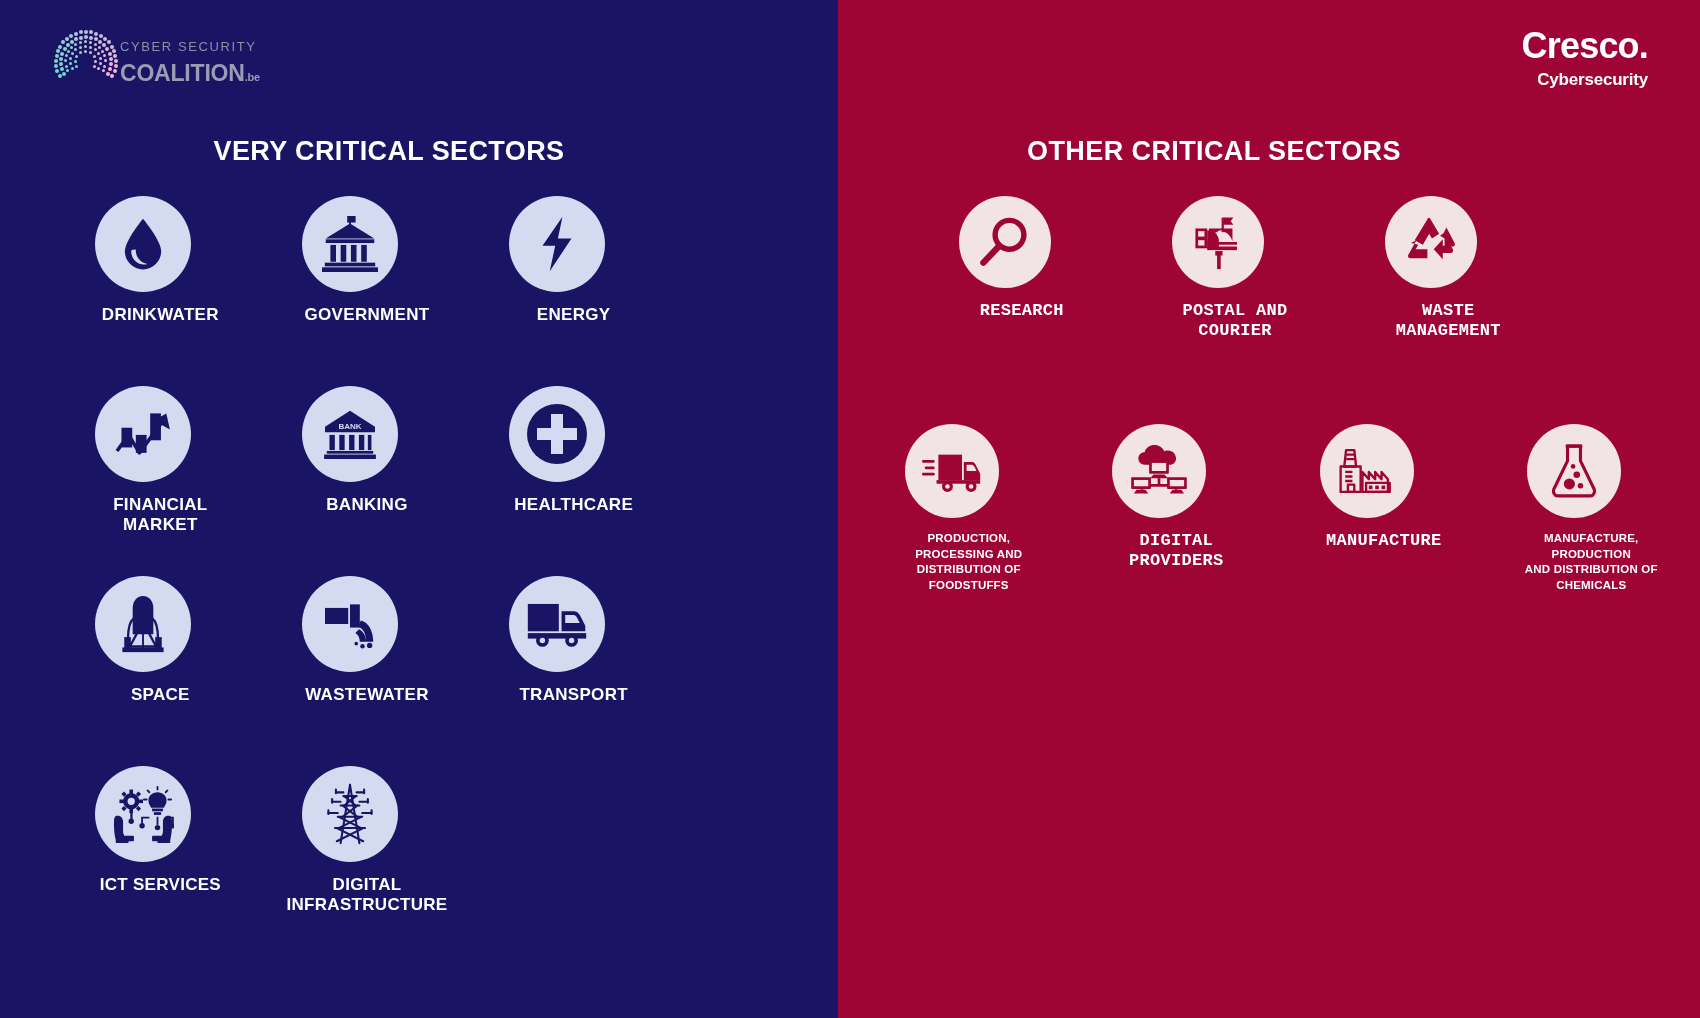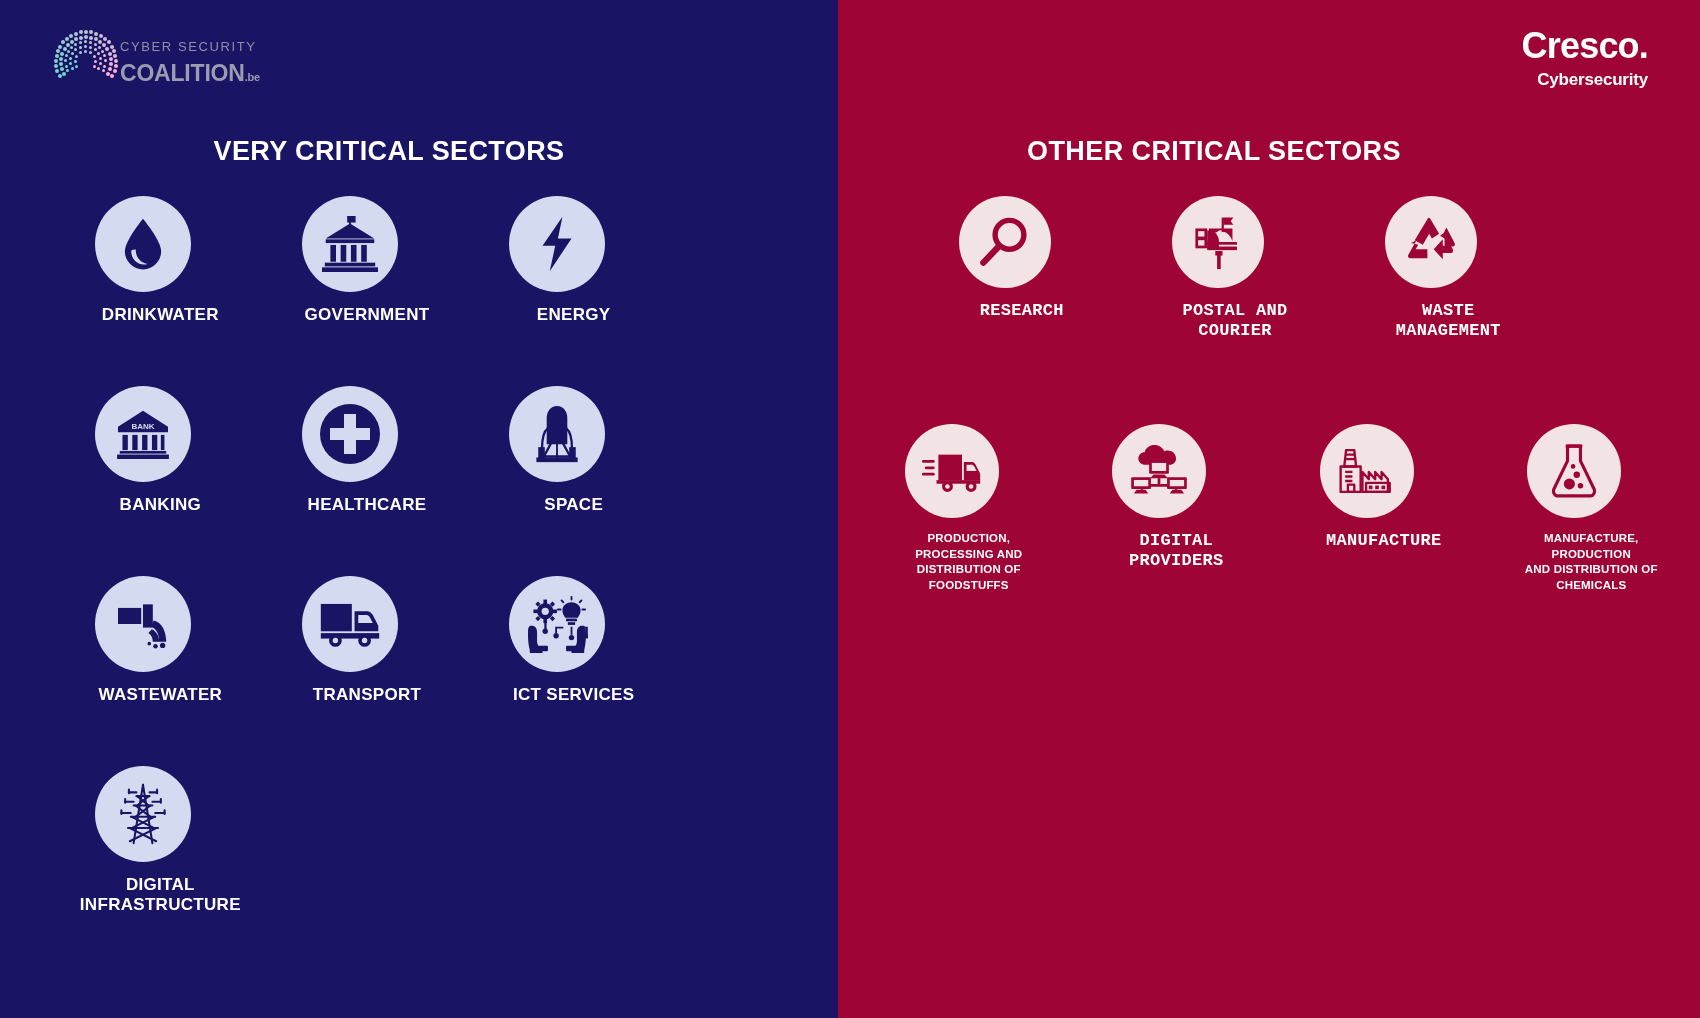--- a/index.html
+++ b/index.html
@@ -236,20 +236,35 @@
 
       <div class="cell">
         <div class="disc disc-lg">
           <svg width="54" height="58" viewBox="0 0 48 64">
             <path class="fillN" d="M30 2 L8 34 H22 L16 62 L40 26 H25 Z"></path>
           </svg>
         </div>
         <div class="cap cap-lg">ENERGY</div>
       </div>
 
+      <div class="cell">
+        <div class="disc disc-lg">
+          <svg width="58" height="52" viewBox="0 0 64 58">
+            <rect class="fillN" x="8" y="22" width="12" height="22"></rect>
+            <rect class="fillN" x="24" y="30" width="12" height="20"></rect>
+            <rect class="fillN" x="40" y="6" width="12" height="30"></rect>
+            <path class="strokeN" stroke-width="4" stroke-linejoin="round" d="M3 48 L16 30 L28 50 L56 12"></path>
+            <path class="fillN" d="M58 6 L62 24 L44 14 Z"></path>
+          </svg>
+        </div>
+        <div class="cap cap-lg">
+          <span>FINANCIAL</span><br>
+          <span>MARKET</span>
+        </div>
+      </div>
 
       <div class="cell">
         <div class="disc disc-lg">
           <svg width="58" height="50" viewBox="0 0 64 56">
             <path class="fillN" d="M32 2 L60 20 V26 H4 V20 Z"></path>
             <text x="32" y="22" fill="#d4daf0" font-size="9" font-weight="700" text-anchor="middle" font-family="Liberation Sans, sans-serif">BANK</text>
             <rect class="fillN" x="9" y="29" width="6" height="17"></rect>
             <rect class="fillN" x="20" y="29" width="6" height="17"></rect>
             <rect class="fillN" x="31" y="29" width="6" height="17"></rect>
             <rect class="fillN" x="42" y="29" width="6" height="17"></rect>

